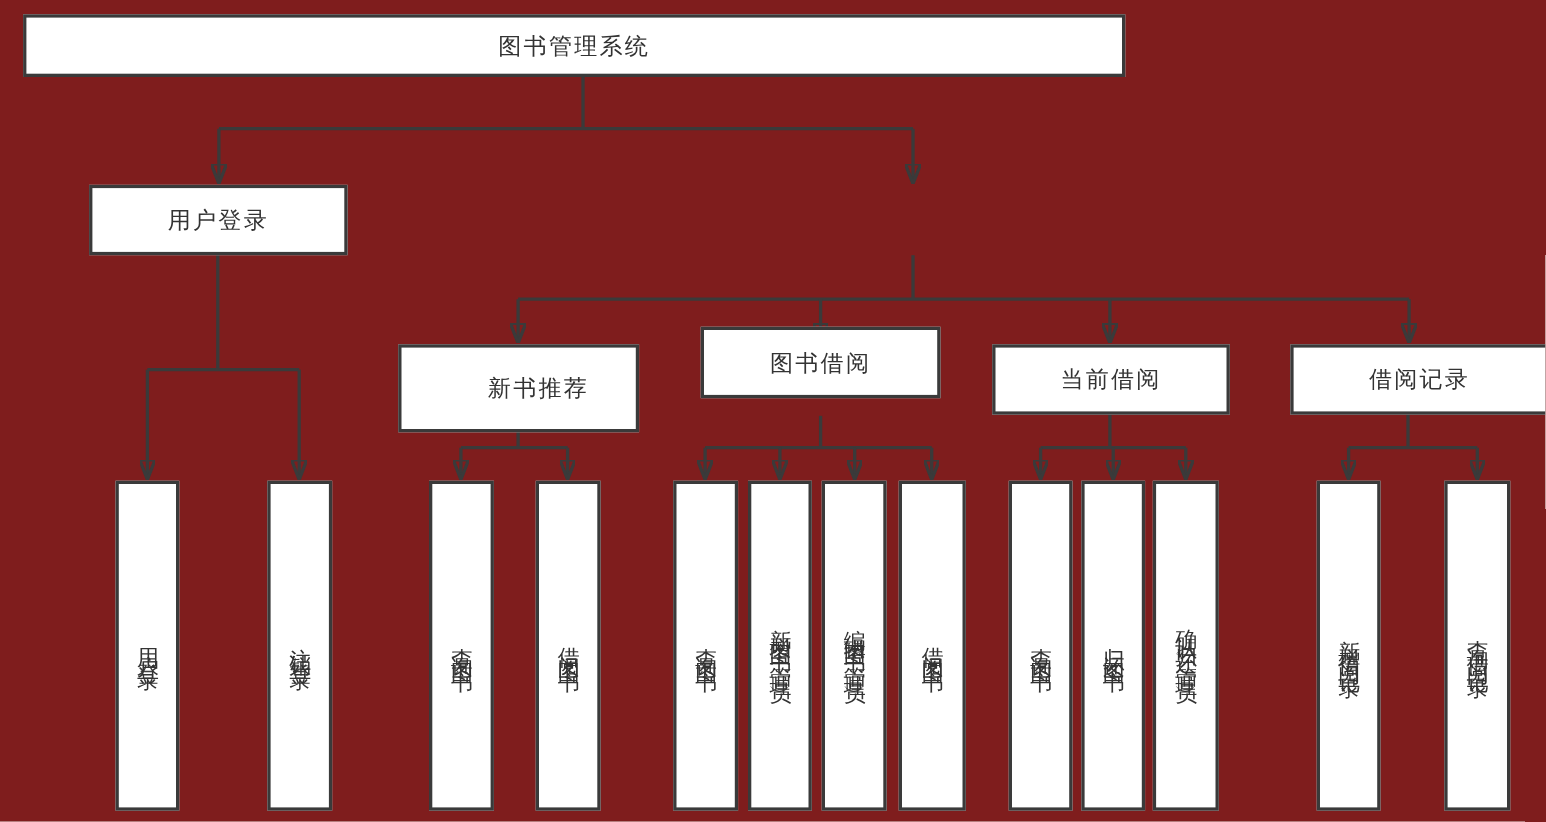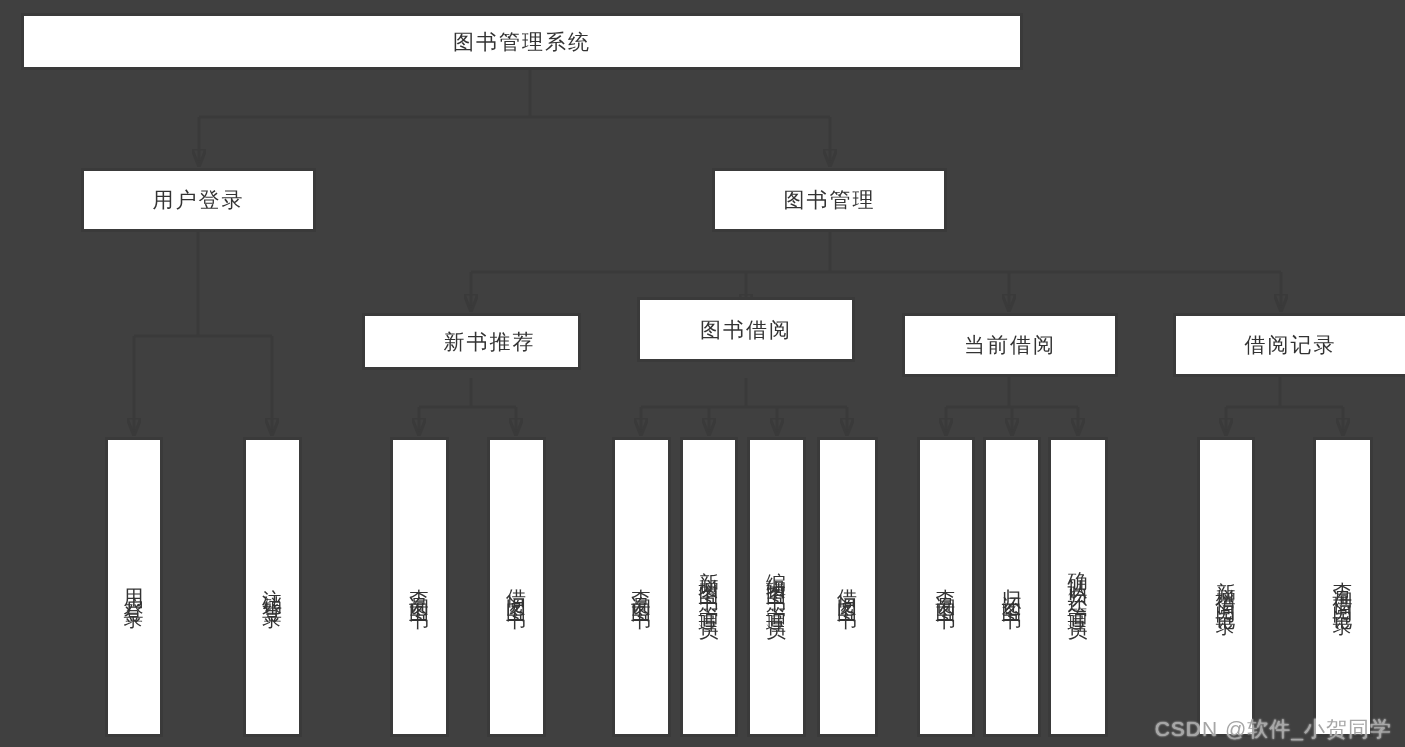--- a/index.html
+++ b/index.html
@@ -1,19 +1,19 @@
 <!DOCTYPE html>
 <html><head>
 <meta charset="utf-8">
 <style>
   html,body{margin:0;padding:0;background:#ffffff;}
   .canvas{
     position:relative;
     width:1405px;height:747px;
-    background:#404040;
+    background:#7f1d1d;
     font-family:"Liberation Sans","DejaVu Sans",sans-serif;
     color:#333333;
     overflow:hidden;
   }
   .wires{position:absolute;left:0;top:0;width:1405px;height:747px;pointer-events:none;}
   .wires path{stroke:#3a3a3a;stroke-width:3;fill:none;}
   .node{
     position:absolute;box-sizing:border-box;
     border:3px solid #3a3a3a;background:#ffffff;
     display:flex;align-items:center;justify-content:center;
@@ -79,23 +79,22 @@
 
     <path d="M1280,377 L1280,407"></path>
     <path d="M1226,407 L1343,407"></path>
     <path d="M1226,407 L1226,433" marker-end="url(#arw)"></path>
     <path d="M1343,407 L1343,433" marker-end="url(#arw)"></path>
   </svg>
 
   <div class="node" style="left:21px;top:13px;width:1002px;height:57px;">图书管理系统</div>
 
   <div class="node" style="left:81px;top:168px;width:235px;height:64px;">用户登录</div>
-  <div class="node" style="left:712px;top:168px;width:235px;height:64px;">图书管理</div>
 
-  <div class="node" style="left:362px;top:313px;width:219px;height:57px;padding-left:36px;">新书推荐</div>
+  <div class="node" style="left:362px;top:313px;width:219px;height:80px;padding-left:36px;">新书推荐</div>
   <div class="node" style="left:637px;top:297px;width:218px;height:65px;">图书借阅</div>
   <div class="node" style="left:902px;top:313px;width:216px;height:64px;">当前借阅</div>
   <div class="node" style="left:1173px;top:313px;width:235px;height:64px;">借阅记录</div>
 
   <div class="node v" style="left:105px;top:437px;width:58px;height:300px;">用户登录</div>
   <div class="node v" style="left:243px;top:437px;width:59px;height:300px;">注销登录</div>
 
   <div class="node v" style="left:390px;top:437px;width:59px;height:300px;">查询图书</div>
   <div class="node v" style="left:487px;top:437px;width:59px;height:300px;">借阅图书</div>
 
@@ -104,15 +103,14 @@
   <div class="node v" style="left:747px;top:437px;width:59px;height:300px;">编辑图书（管理员）</div>
   <div class="node v" style="left:817px;top:437px;width:61px;height:300px;">借阅图书</div>
 
   <div class="node v" style="left:917px;top:437px;width:58px;height:300px;">查询图书</div>
   <div class="node v" style="left:983px;top:437px;width:58px;height:300px;">归还图书</div>
   <div class="node v" style="left:1048px;top:437px;width:60px;height:300px;">确认归还（管理员）</div>
 
   <div class="node v" style="left:1197px;top:437px;width:58px;height:300px;">新增借阅记录</div>
   <div class="node v" style="left:1313px;top:437px;width:60px;height:300px;">查询借阅记录</div>
 
-  <div class="watermark">CSDN @软件_小贺同学</div>
 
 </div>
 
 </body></html>

